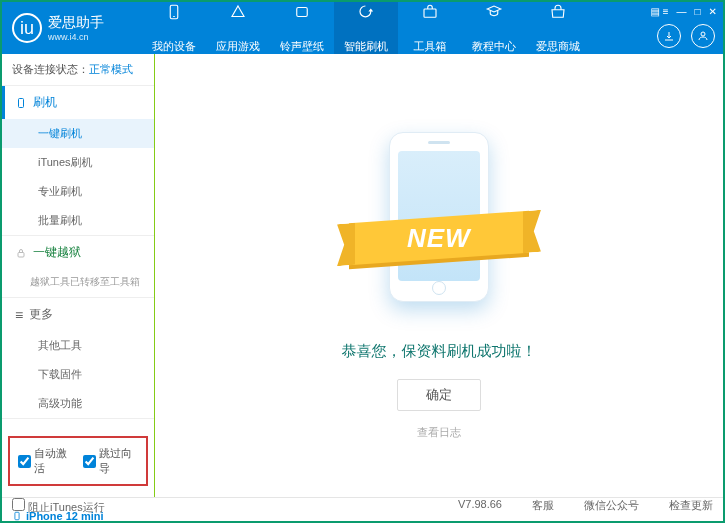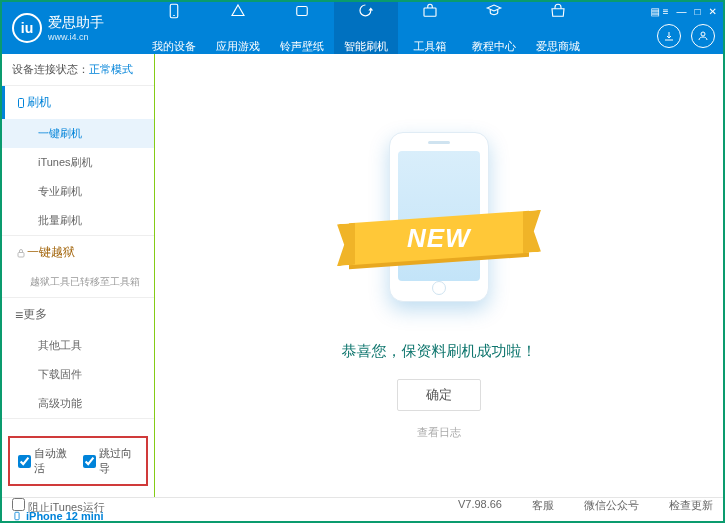--- a/index.html
+++ b/index.html
@@ -1,38 +1,38 @@
 <!DOCTYPE html>
 <html><head>
 <meta charset="utf-8">
 <style>
 *{margin:0;padding:0;box-sizing:border-box;font-family:"Microsoft YaHei",Arial,sans-serif}
 body{background:#fff}
 .window{width:725px;height:523px;border:2px solid #0a9b6e;position:relative;overflow:hidden;background:#fff}
 .titlebar{height:52px;background:#0083d9;display:flex;align-items:center;color:#fff;position:relative}
 .logo-area{display:flex;align-items:center;padding-left:10px;width:140px}
-.logo-circle{width:30px;height:30px;border:2px solid #fff;border-radius:50%;display:flex;align-items:center;justify-content:center;font-weight:bold;font-size:14px;margin-right:6px}
+.logo-circle{width:30px;height:30px;border:2px solid #fff;border-radius:50%;display:flex;align-items:center;justify-content:center;font-weight:normal;font-size:18px;margin-right:6px}
 .logo-text{display:flex;flex-direction:column}
 .logo-title{font-size:14px;font-weight:normal}
 .logo-url{font-size:9px;opacity:.85}
 .nav-tabs{display:flex;flex:1;height:100%}
-.nav-tab{width:64px;display:flex;flex-direction:column;align-items:center;justify-content:space-between;font-size:11px;cursor:pointer;gap:18px}
+.nav-tab{width:64px;display:flex;flex-direction:column;align-items:center;justify-content:flex-end;font-size:11px;cursor:pointer;gap:18px}
 .nav-tab.active{background:#0071c0}
 .nav-tab svg{width:18px;height:18px}
 .win-controls{position:absolute;right:6px;top:4px;display:flex;gap:8px;font-size:10px}
 .win-controls span{cursor:pointer}
 .title-icons{position:absolute;right:8px;top:22px;display:flex;gap:10px}
 .title-icons .circ{width:24px;height:24px;border:1.5px solid #fff;border-radius:50%;display:flex;align-items:center;justify-content:center;cursor:pointer}
 .body{display:flex;height:calc(100% - 52px - 24px)}
 .sidebar{width:153px;border-right:1px solid #84cc16;display:flex;flex-direction:column;font-size:12px;color:#555}
 .conn-status{padding:8px 10px;font-size:11px;border-bottom:1px solid #eee}
 .conn-status .mode{color:#0083d9}
 .side-section{border-bottom:1px solid #eee}
-.side-header{display:flex;align-items:center;padding:8px 10px;color:#0083d9;border-left:3px solid #0083d9;font-size:12px}
-.side-header.gray{color:#a16207;border-left:3px solid transparent}
+.side-header{display:flex;align-items:center;gap:6px;padding:8px 10px;color:#0083d9;border-left:3px solid #0083d9;font-size:12px}
+.side-header.gray{color:#15803d;border-left:3px solid transparent}
 .side-header.plain{color:#666;border-left:3px solid transparent}
 .side-item{padding:7px 10px 7px 36px;cursor:pointer;color:#666;font-size:11px}
 .side-item.active{background:#e8f3fc;color:#0083d9}
 .side-note{padding:6px 10px 8px 28px;color:#999;font-size:10px;line-height:1.4}
 .checkbox-row{display:flex;gap:10px;padding:8px 8px;border:2px solid #d03a3a;margin:17px 6px;font-size:11px}
 .checkbox-row label{display:flex;align-items:center;gap:3px;color:#555}
 .checkbox-row input{accent-color:#0083d9}
 .device-block{padding:6px 10px 10px;font-size:11px}
 .device-name{color:#0083d9;font-weight:bold;display:flex;align-items:center;gap:4px}
 .main{flex:1;display:flex;flex-direction:column;align-items:center;justify-content:center;position:relative}

